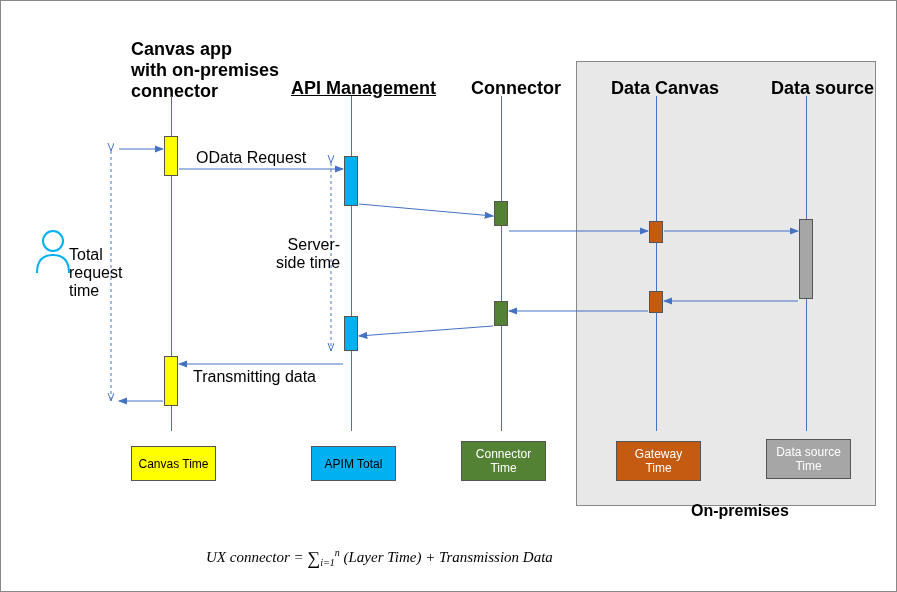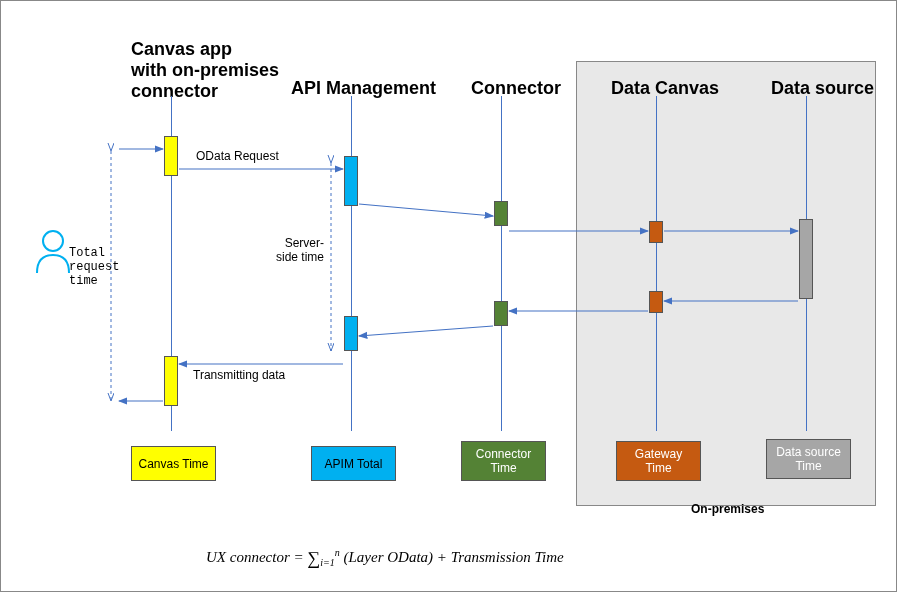--- a/index.html
+++ b/index.html
@@ -18,21 +18,21 @@
   }
   .header {
     position: absolute;
     font-size: 18px;
     font-weight: bold;
     text-align: center;
     color: #000;
   }
   .label {
     position: absolute;
-    font-size: 12px;
+    font-size: 16px;
     color: #000;
   }
   .lifeline {
     position: absolute;
     width: 0;
     border-left: 1px solid #4472c4;
   }
   .box {
     position: absolute;
     box-sizing: border-box;
@@ -83,21 +83,21 @@
 </head>
 <body>
 
 <div class="canvas">
 
   <div class="onprem-box" style="left:575px; top:60px; width:300px; height:445px;"></div>
 
   <div class="header" style="left:130px; top:38px; width:130px; white-space:pre; text-align:left;">Canvas app
 with on-premises
 connector</div>
-  <div class="header" style="left:290px; top:77px;">API Management</div>
+  <div class="header" style="left:290px; top:77px;text-decoration:underline;">API Management</div>
   <div class="header" style="left:470px; top:77px;">Connector</div>
   <div class="header" style="left:610px; top:77px;">Data Canvas</div>
   <div class="header" style="left:770px; top:77px;">Data source</div>
 
   <div class="lifeline" style="left:170px; top:95px; height:335px;"></div>
   <div class="lifeline" style="left:350px; top:95px; height:335px;"></div>
   <div class="lifeline" style="left:500px; top:95px; height:335px;"></div>
   <div class="lifeline" style="left:655px; top:95px; height:335px;"></div>
   <div class="lifeline" style="left:805px; top:95px; height:335px;"></div>
 
@@ -151,33 +151,33 @@
     <line x1="162" y1="400" x2="118" y2="400" stroke="#4472c4" stroke-width="1.2" marker-end="url(#arrow)"></line>
 
     <line x1="110" y1="150" x2="110" y2="400" stroke="#4472c4" stroke-width="1" stroke-dasharray="3,3" marker-start="url(#arrow-open)" marker-end="url(#arrow-open)"></line>
 
     <line x1="330" y1="162" x2="330" y2="350" stroke="#4472c4" stroke-width="1" stroke-dasharray="3,3" marker-start="url(#arrow-open)" marker-end="url(#arrow-open)"></line>
   </svg>
 
   <div class="label" style="left:195px; top:148px;">OData Request</div>
   <div class="label" style="left:275px; top:235px; white-space:pre; text-align:right;">Server-
 side time</div>
-  <div class="label" style="left:68px; top:245px; white-space:pre;font-family:Liberation Mono, monospace;">Total
+  <div class="label" style="left:68px; top:245px; white-space:pre;">Total
 request
 time</div>
   <div class="label" style="left:192px; top:367px;">Transmitting data</div>
   <div class="label" style="left:690px; top:485px; font-weight:bold;margin-top:16px;">On-premises</div>
 
   <div class="box yellow legend-text-black" style="left:130px; top:445px; width:85px; height:35px;">Canvas Time</div>
   <div class="box blue legend-text-black" style="left:310px; top:445px; width:85px; height:35px;">APIM Total</div>
   <div class="box green legend-text-white" style="left:460px; top:440px; width:85px; height:40px; white-space:pre;">Connector
 Time</div>
   <div class="box orange legend-text-white" style="left:615px; top:440px; width:85px; height:40px; white-space:pre;">Gateway
 Time</div>
   <div class="box gray legend-text-white" style="left:765px; top:438px; width:85px; height:40px; white-space:pre;">Data source
 Time</div>
 
   <div class="formula" style="left:205px; top:545px;">
     <span>UX connector  =  </span><span class="sigma">∑</span><sub>i=1</sub><sup>n</sup>
-    <span>(Layer OData) + Transmission Time</span>
+    <span>(Layer Time) + Transmission Data</span>
   </div>
 
 </div>
 
 </body></html>

